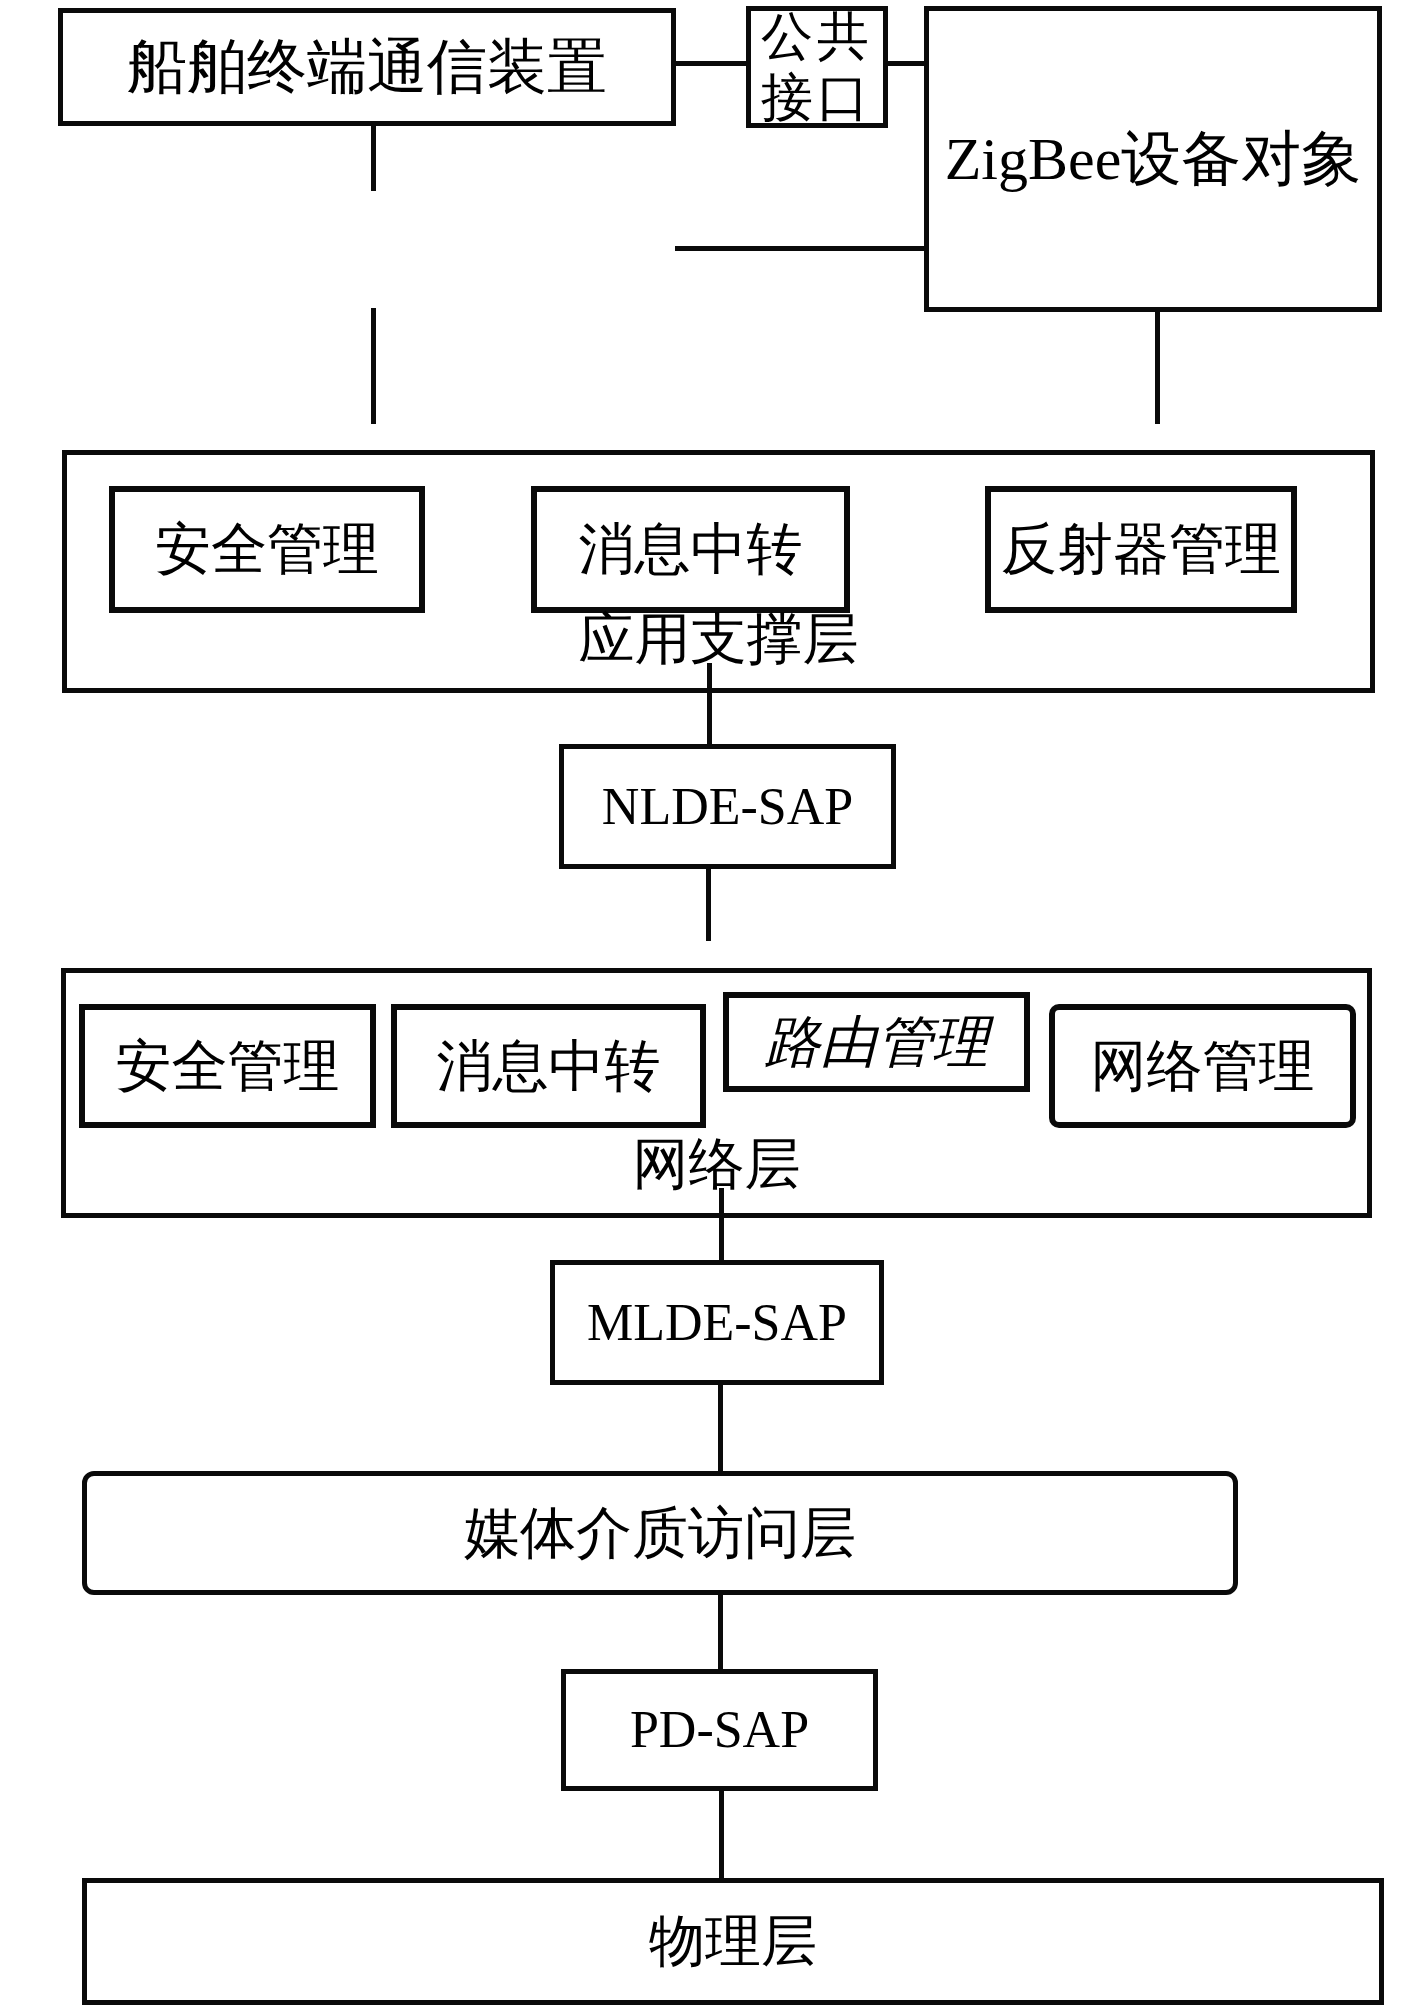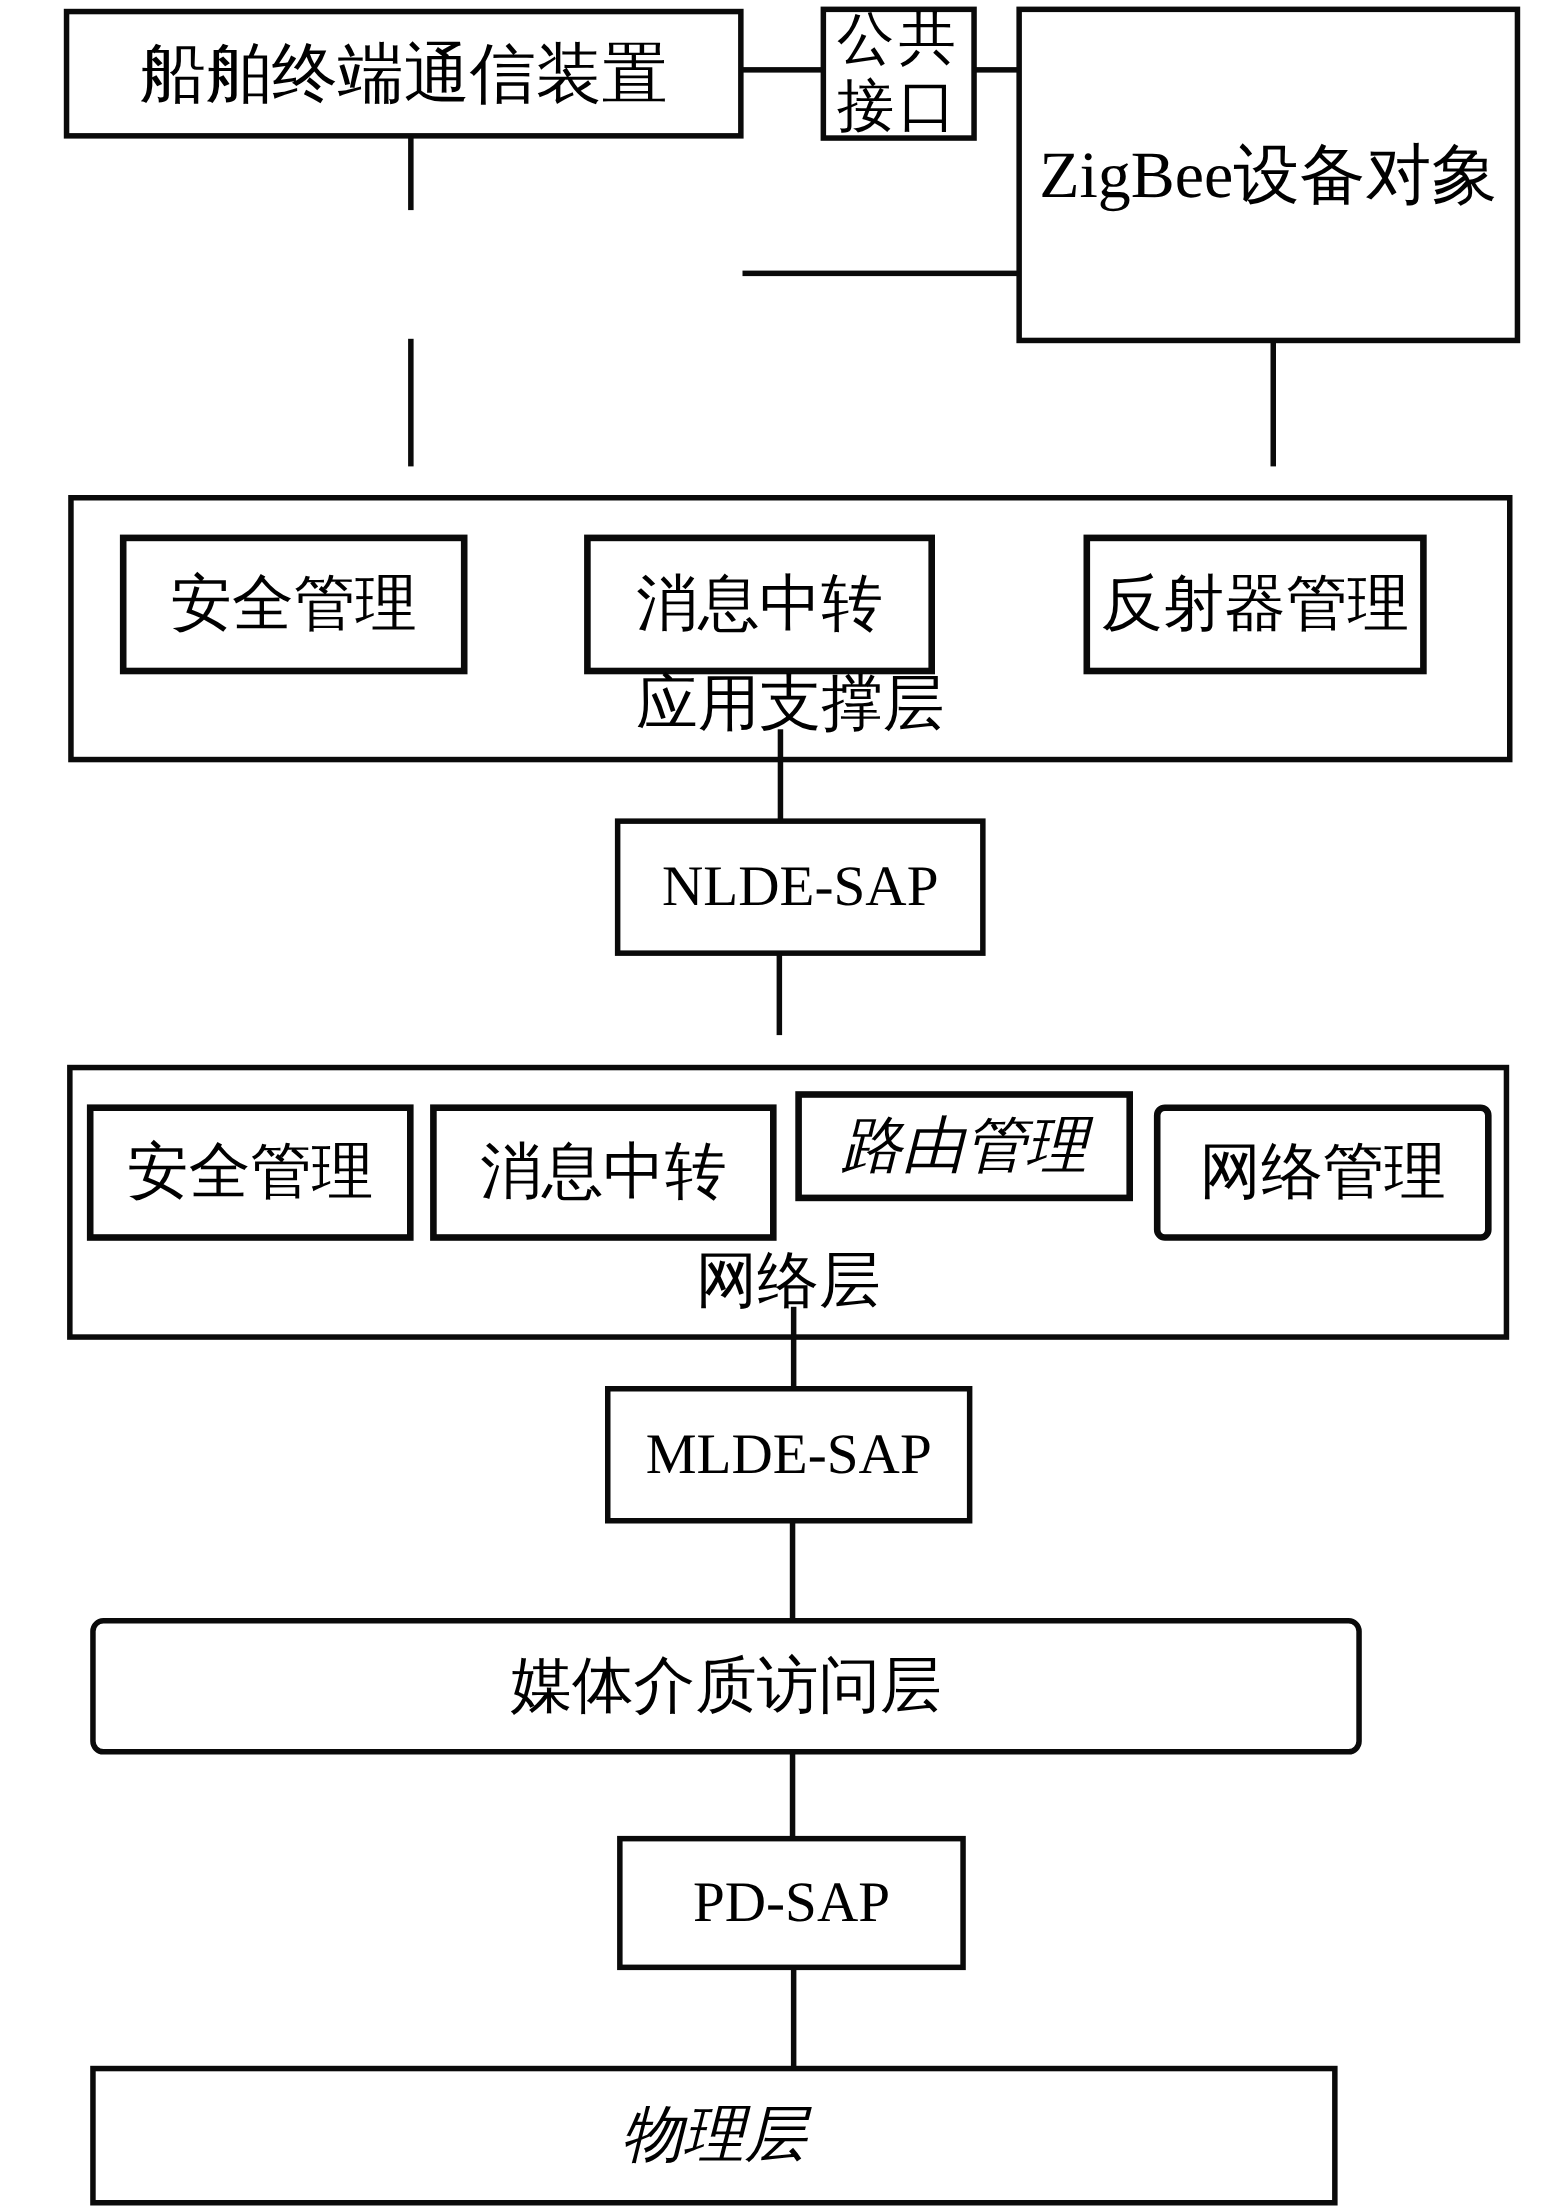--- a/index.html
+++ b/index.html
@@ -101,21 +101,21 @@
   </div>
 
   <div class="box" style="left:82px;top:1471px;width:1156px;height:124px;border-radius:12px;">
     <span class="lbl fs-lg">媒体介质访问层</span>
   </div>
 
   <div class="box" style="left:561px;top:1669px;width:317px;height:122px;">
     <span class="lbl fs-md">PD-SAP</span>
   </div>
 
-  <div class="box" style="left:82px;top:1878px;width:1134px;height:127px;font-style:italic;">
+  <div class="box" style="left:82px;top:1878px;width:1302px;height:127px;">
     <span class="lbl fs-lg">物理层</span>
   </div>
 
   <div class="line" style="left:371px;top:124px;width:5px;height:67px;"></div>
   <div class="line" style="left:674px;top:61px;width:74px;height:5px;"></div>
   <div class="line" style="left:886px;top:61px;width:40px;height:5px;"></div>
   <div class="line" style="left:675px;top:246px;width:251px;height:5px;"></div>
   <div class="line" style="left:371px;top:308px;width:5px;height:116px;"></div>
   <div class="line" style="left:1155px;top:310px;width:5px;height:114px;"></div>
   <div class="line" style="left:707px;top:663px;width:5px;height:82px;"></div>

